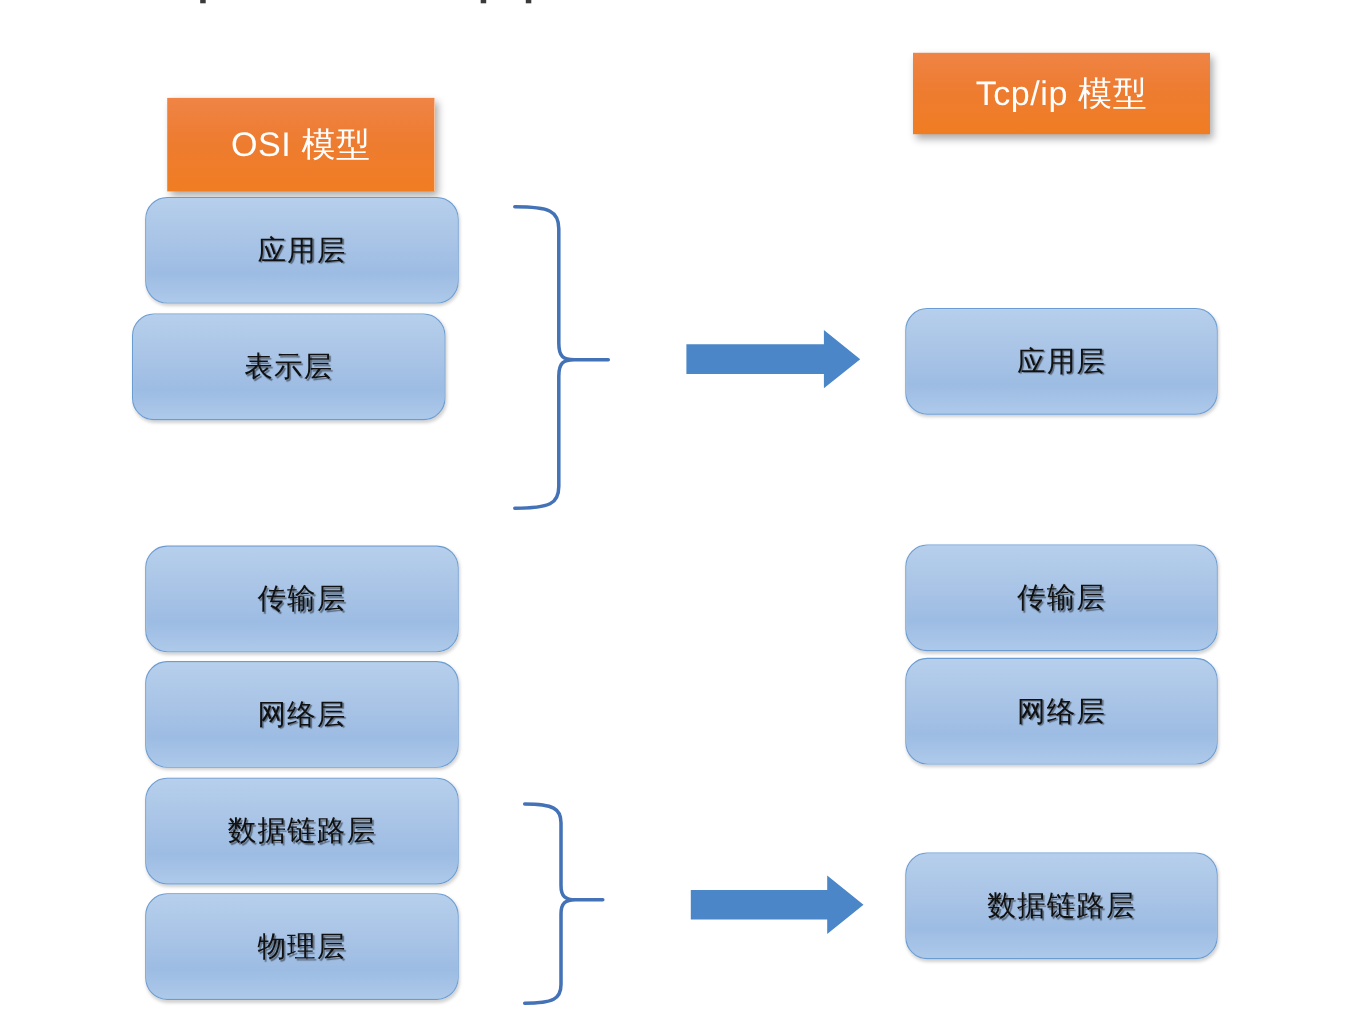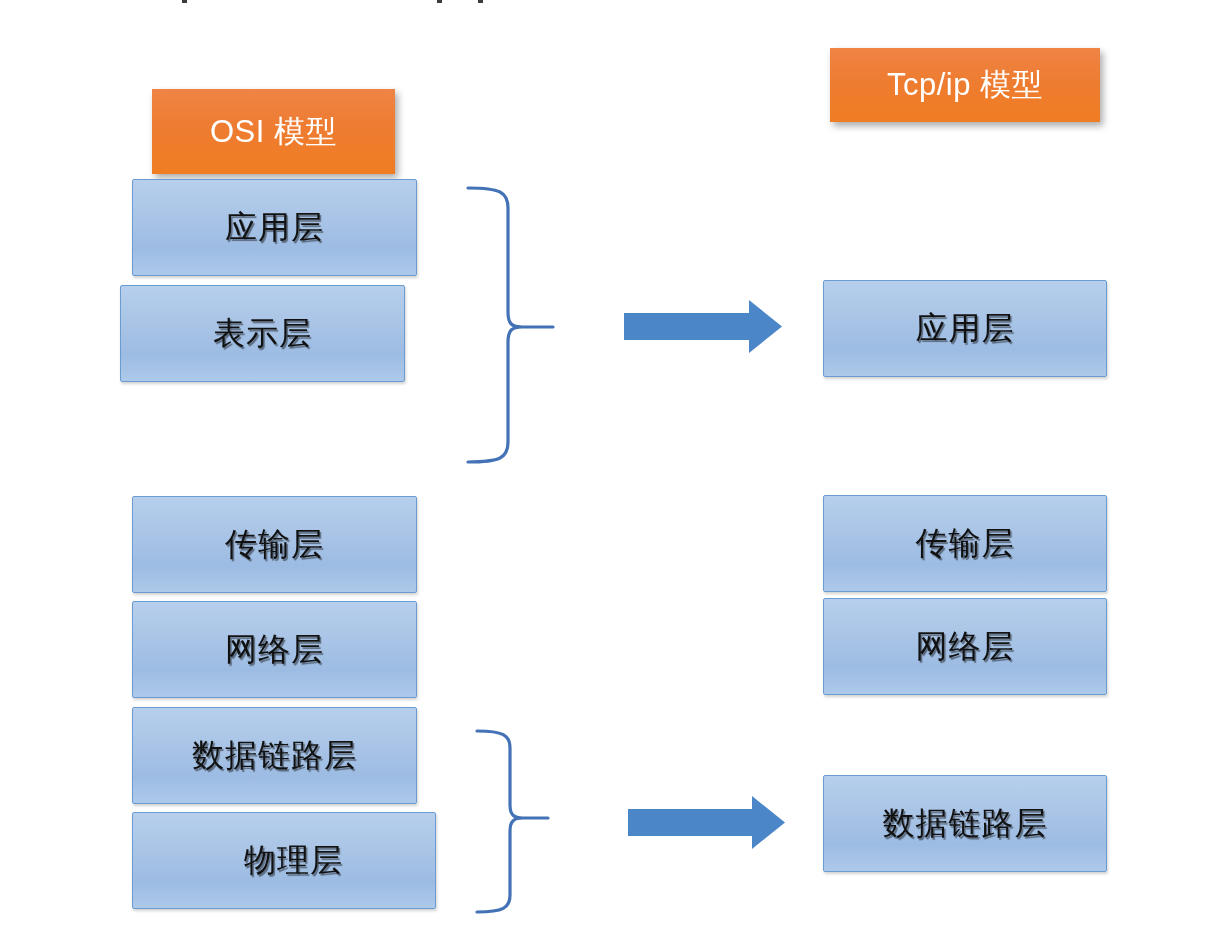--- a/index.html
+++ b/index.html
@@ -30,27 +30,27 @@
     font-size: 31px;
     letter-spacing: 0.5px;
     box-shadow: 3px 4px 7px rgba(0,0,0,0.33);
     white-space: nowrap;
   }
 
   
   .layer {
     position: absolute;
     border: 1.6px solid #6a9bd1;
-    border-radius: 2px;
+    border-radius: 20px;
     background: linear-gradient(to bottom, #b6cfec 0%, #a9c4e6 40%, #9dbce3 72%, #adc9ea 100%);
     display: flex;
     align-items: center;
     justify-content: center;
     color: #111111;
-    font-size: 32px;
+    font-size: 26px;
     letter-spacing: 1px;
     text-shadow: 1.5px 1.5px 1px rgba(0,0,0,0.45);
     box-shadow: 1px 2px 3px rgba(0,0,0,0.18);
     white-space: nowrap;
   }
 
   
   #overlay {
     position: absolute;
     left: 0;
@@ -89,21 +89,21 @@
 
   <div class="hdr" style="left:152px; top:45px; width:243px; height:85px;margin-top:44px;">OSI 模型</div>
 
   <div class="hdr" style="left:830px; top:48px; width:270px; height:74px;">Tcp/ip 模型</div>
 
   <div class="layer" style="left:132px; top:179px; width:283px; height:95px;">应用层</div>
   <div class="layer" style="left:120px; top:285px; width:283px; height:95px;">表示层</div>
   <div class="layer" style="left:132px; top:496px; width:283px; height:95px;">传输层</div>
   <div class="layer" style="left:132px; top:601px; width:283px; height:95px;">网络层</div>
   <div class="layer" style="left:132px; top:707px; width:283px; height:95px;">数据链路层</div>
-  <div class="layer" style="left:132px; top:812px; width:283px; height:95px;padding-left:19px;">物理层</div>
+  <div class="layer" style="left:132px; top:812px; width:283px; height:95px;">物理层</div>
 
   <div class="layer" style="left:823px; top:280px; width:282px; height:95px;">应用层</div>
   <div class="layer" style="left:823px; top:495px; width:282px; height:95px;">传输层</div>
   <div class="layer" style="left:823px; top:598px; width:282px; height:95px;">网络层</div>
   <div class="layer" style="left:823px; top:775px; width:282px; height:95px;">数据链路层</div>
 
   <svg id="overlay" viewBox="0 0 1230 938">
 
     <path class="brace-path" d="M 468,188
              C 500,188 508,192 508,208

